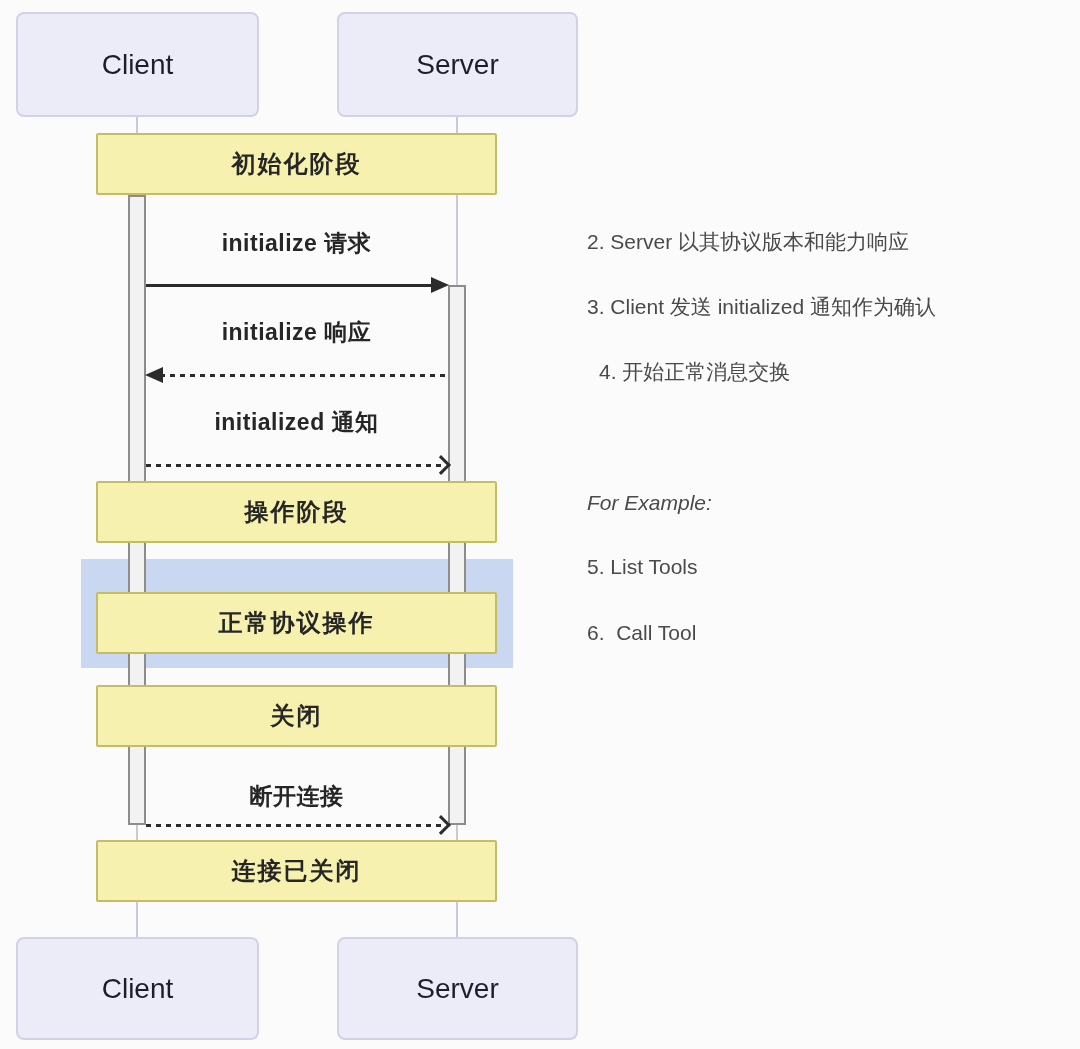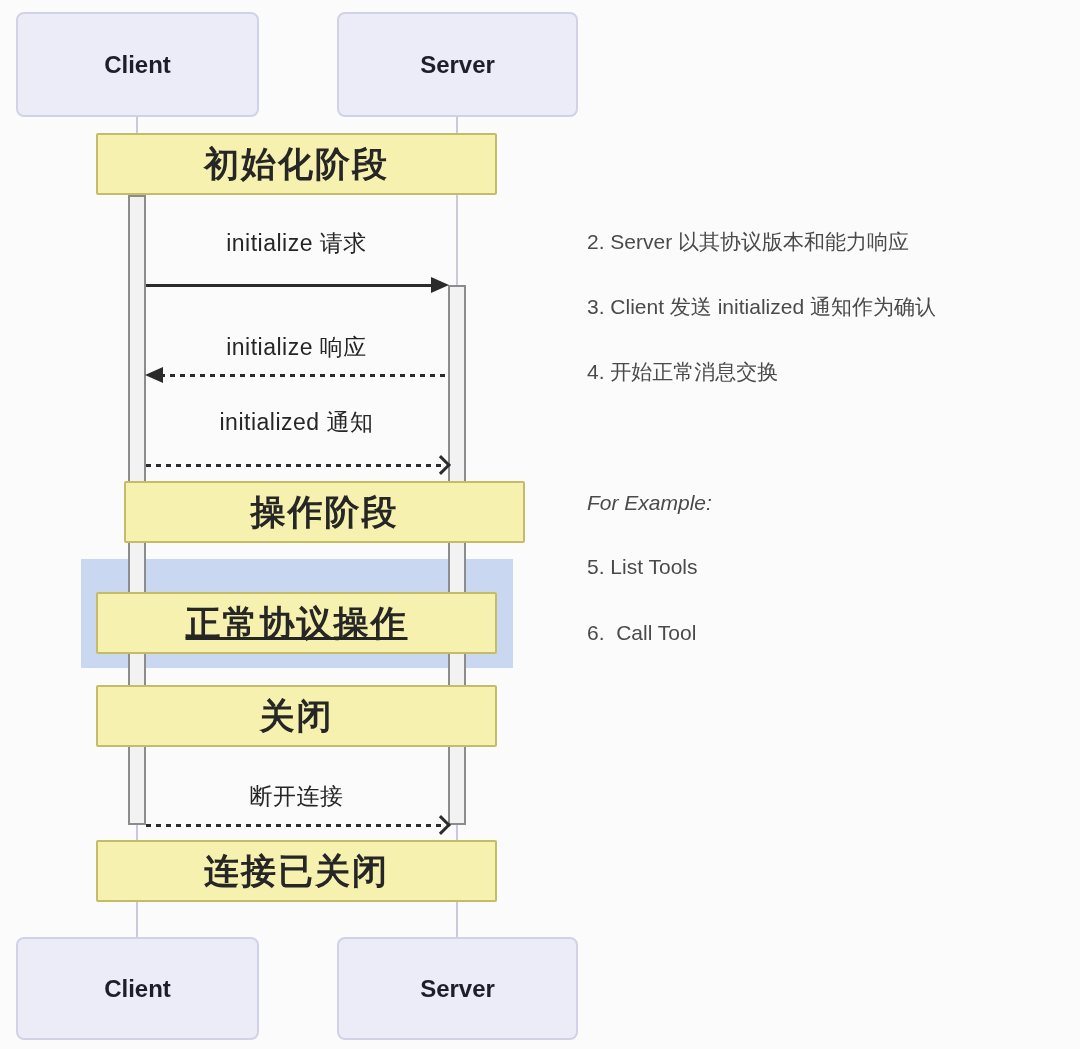--- a/index.html
+++ b/index.html
@@ -53,21 +53,21 @@
     border:2px solid var(--activation-border);
   }
   .activation.client{left:128px; top:195px; height:630px;}
   .activation.server{left:448px; top:285px; height:540px;}
   
   .msg-label{
     position:absolute;
     left:96px; width:401px;
     text-align:center;
     font-size:23px;
-    font-weight:400;
+    font-weight:700;
     line-height:30px;
     color:var(--diagram-text);
     letter-spacing:0.5px;
   }
   
   .arrow{
     position:absolute;
     left:146px;
     width:302px;
     height:3px;
@@ -103,33 +103,33 @@
     transform-origin:center;
   }
   
   .phase{
     position:absolute;
     left:96px; width:401px; height:62px;
     background:var(--phase-fill);
     border:2px solid var(--phase-border);
     border-radius:2px;
     display:flex; align-items:center; justify-content:center;
-    font-size:35px; font-weight:700;
+    font-size:24px; font-weight:700;
     color:var(--diagram-text);
     letter-spacing:2px;
   }
   
   .actor{
     position:absolute;
     width:243px; height:105px;
     background:var(--actor-fill);
     border:2px solid var(--actor-border);
     border-radius:8px;
     display:flex; align-items:center; justify-content:center;
-    font-size:24px; font-weight:700;
+    font-size:28px; font-weight:400;
     color:#1E1E28;
   }
   
   .note{
     position:absolute;
     left:587px;
     font-size:21px;
     line-height:30px;
     color:var(--note-text);
     white-space:pre-wrap;
@@ -147,49 +147,49 @@
 
   <div class="activation client"></div>
   <div class="activation server"></div>
 
   <div class="msg-label" style="top:228px;">initialize 请求</div>
   <div class="arrow" style="top:284px;">
     <span class="line-solid"></span>
     <span class="head-tri-right"></span>
   </div>
 
-  <div class="msg-label" style="top:332px;">initialize 响应</div>
+  <div class="msg-label" style="top:317px;">initialize 响应</div>
   <div class="arrow" style="top:374px;">
     <span class="line-dashed" style="left:4px;right:0;"></span>
     <span class="head-tri-left"></span>
   </div>
 
   <div class="msg-label" style="top:407px;">initialized 通知</div>
   <div class="arrow" style="top:464px;">
     <span class="line-dashed"></span>
     <span class="head-chev-right"></span>
   </div>
 
   <div class="msg-label" style="top:781px;">断开连接</div>
   <div class="arrow" style="top:824px;">
     <span class="line-dashed"></span>
     <span class="head-chev-right"></span>
   </div>
 
   <div class="phase" style="top:133px;">初始化阶段</div>
-  <div class="phase" style="top:481px;margin-left:28px;">操作阶段</div>
-  <div class="phase" style="top:592px;text-decoration:underline;">正常协议操作</div>
+  <div class="phase" style="top:481px;">操作阶段</div>
+  <div class="phase" style="top:592px;">正常协议操作</div>
   <div class="phase" style="top:840px;">连接已关闭</div>
   <div class="phase" style="top:685px;">关闭</div>
 
   <div class="actor" style="left:16px; top:12px;">Client</div>
   <div class="actor" style="left:337px; top:12px; width:241px;">Server</div>
   <div class="actor" style="left:16px; top:937px; height:103px;">Client</div>
   <div class="actor" style="left:337px; top:937px; width:241px; height:103px;">Server</div>
 
   <div class="note" style="top:227px;">2. Server 以其协议版本和能力响应</div>
   <div class="note" style="top:292px;">3. Client 发送 initialized 通知作为确认</div>
-  <div class="note" style="top:357px;">4. 开始正常消息交换</div>
+  <div class="note" style="top:357px;margin-left:12px;">4. 开始正常消息交换</div>
   <div class="note" style="top:488px;font-style:italic;">For Example:</div>
   <div class="note" style="top:552px;">5. List Tools</div>
   <div class="note" style="top:618px;">6.  Call Tool</div>
 
 </div>
 
 </body></html>

